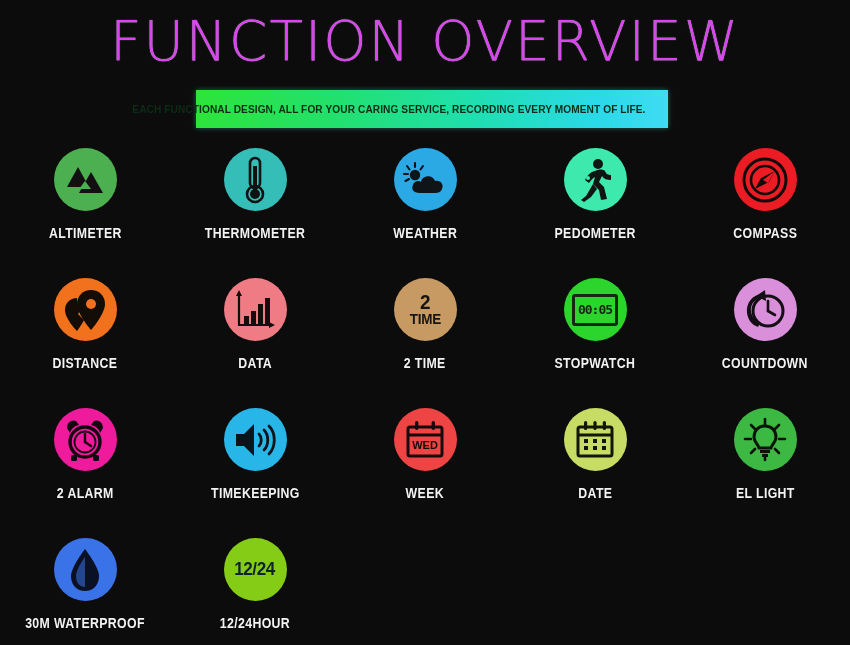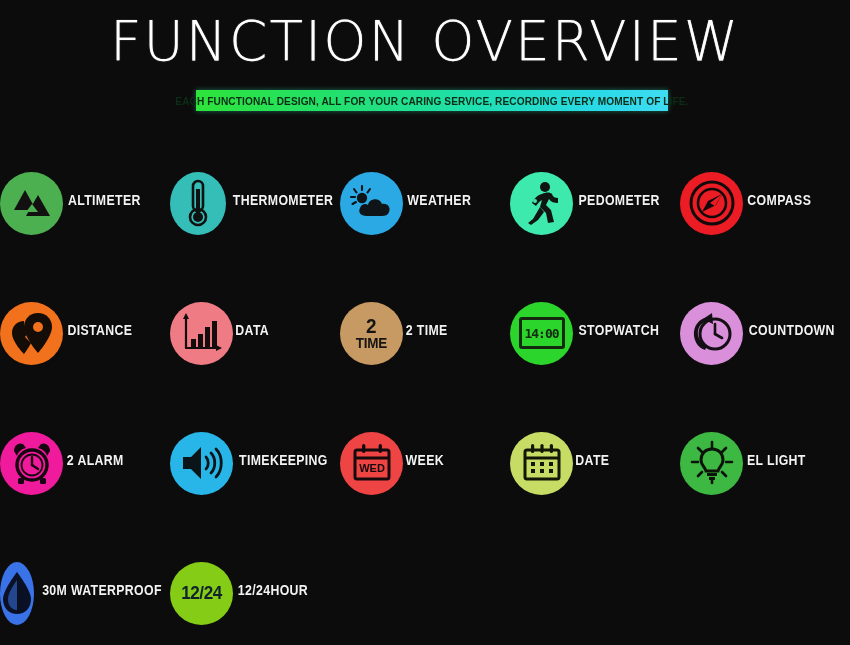--- a/index.html
+++ b/index.html
@@ -14,49 +14,49 @@
     background:#0d0c0c;
   }
   
   .title{
     position:absolute;left:0;right:0;top:14px;
     text-align:center;
     font-family:"DejaVu Sans", sans-serif;
     font-weight:300;
     font-size:55px;
     letter-spacing:2px;
-    color:#ffffff;
+    color:#d946ef;
     line-height:1;
     text-shadow:0 0 1px #bbb;
   }
   .banner{
     position:absolute;left:196px;top:90px;
-    width:472px;height:21px;
+    width:472px;height:38px;
     background:linear-gradient(90deg,#2ee43a 0%,#23e06a 28%,#1fdfae 58%,#2ad9e8 85%,#3fdcf2 100%);
-    display:flex;align-items:center;justify-content:center;
+    display:flex;align-items:center;justify-content:flex-end;
     box-shadow:0 0 5px rgba(40,220,180,.45);
   }
   .banner-text{
     font-family:"Liberation Sans Narrow","Liberation Sans",sans-serif;
     font-size:11px;
     font-weight:bold;
     letter-spacing:.1px;
     color:#0c2c16;
     transform:scaleX(.92);
     white-space:nowrap;
   }
   
   .grid{
     position:absolute;left:0;top:128px;width:850px;
     display:grid;
     grid-template-columns:repeat(5,170px);
     grid-auto-rows:130px;
   }
   .cell{
-    display:flex;flex-direction:row;align-items:center;justify-content:flex-start;
+    display:flex;flex-direction:column;align-items:center;justify-content:flex-start;
   }
   .icon-circle{
     width:63px;height:63px;border-radius:50%;
     position:relative;
     margin-top:20px;
     display:flex;align-items:center;justify-content:center;
   }
   .icon-circle svg{display:block;}
   .cell-label{
     margin-top:14px;
@@ -201,21 +201,21 @@
         <div class="inner-text">
           <div class="twotime-1">2</div>
           <div class="twotime-2">TIME</div>
         </div>
       </div>
       <div class="cell-label">2 TIME</div>
     </div>
 
     <div class="cell">
       <div class="icon-circle" style="background:#2bd52b">
-        <div class="lcd">14:00</div>
+        <div class="lcd">00:05</div>
       </div>
       <div class="cell-label">STOPWATCH</div>
     </div>
 
     <div class="cell">
       <div class="icon-circle" style="background:#d98fd9">
         <svg width="46" height="44" viewBox="0 0 46 44">
           <circle cx="26" cy="23" r="15" fill="none" stroke="#140f14" stroke-width="3"></circle>
           <g stroke="#140f14" stroke-width="2.6" stroke-linecap="round">
             <line x1="26" y1="23" x2="26" y2="13"></line>

